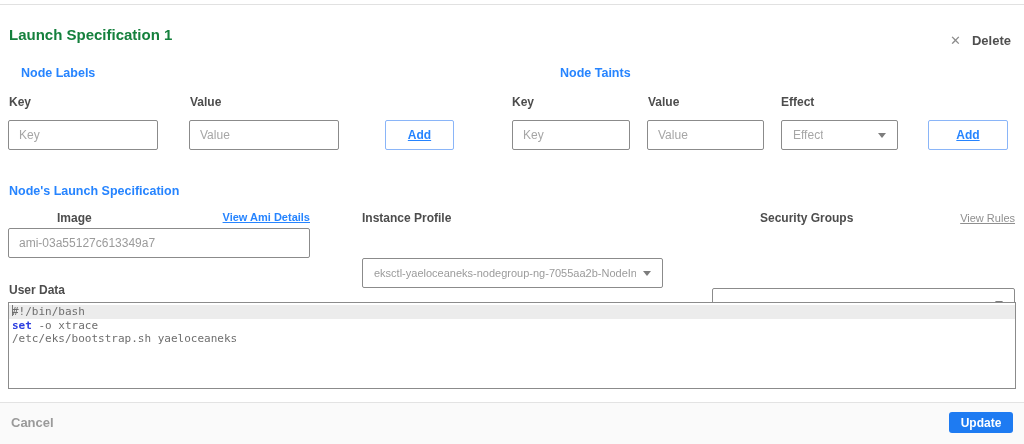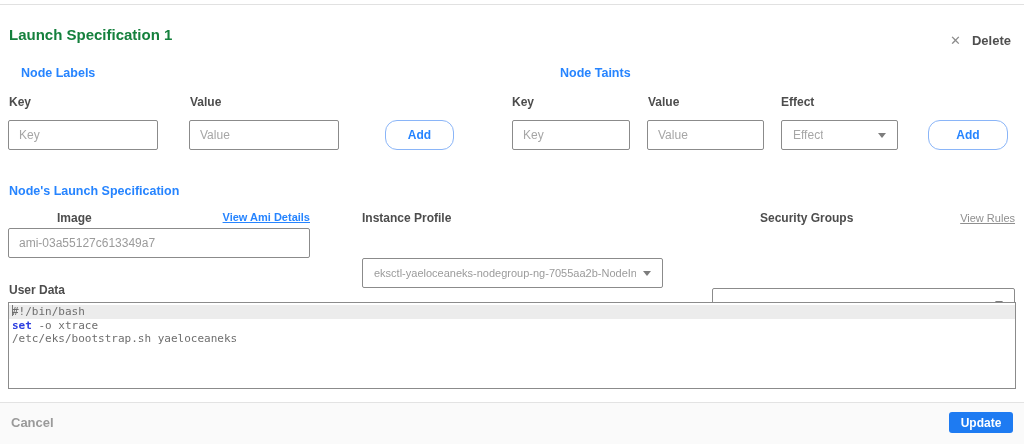--- a/index.html
+++ b/index.html
@@ -24,23 +24,23 @@
   .txt-input::placeholder { color:#a6a6a6; }
   .ghost-value { color:#9b9b9b; }
 
   .select-box { height:30px; border:1px solid #8b8b8b; border-radius:2px; background:#fff;
     display:flex; align-items:center; padding:0 26px 0 11px; position:relative; cursor:pointer; }
   .select-text { font-size:12px; color:#a6a6a6; white-space:nowrap; overflow:hidden; }
   .select-text.small { font-size:11px; color:#9b9b9b; }
   .caret { position:absolute; right:11px; top:50%; margin-top:-2px; width:0; height:0;
     border-left:4px solid transparent; border-right:4px solid transparent; border-top:5px solid #7d7d7d; }
 
-  .add-btn { height:30px; border:1px solid #8ab5f8; border-radius:12px; background:#fff;
+  .add-btn { height:30px; border:1px solid #8ab5f8; border-radius:2px; background:#fff;
     color:#2684ff; font-size:12px; font-weight:700; display:flex; align-items:center;
-    justify-content:center; cursor:pointer; font-family:"Liberation Sans", sans-serif; }
+    justify-content:center; cursor:pointer; font-family:"Liberation Sans", sans-serif;text-decoration:underline; }
 
   .link-blue { font-size:11px; font-weight:600; color:#2684ff; text-decoration:underline; cursor:pointer; }
   .link-gray { font-size:11px; color:#8f8f8f; text-decoration:underline; cursor:pointer; }
 
   .code-box { left:8px; top:302px; width:1008px; height:87px; border:1px solid #8b8b8b;
     background:#fff; font-family:"DejaVu Sans Mono", monospace; font-size:11px;
     line-height:13.5px; color:#6e6e6e; padding-top:2px; cursor:text; }
   .code-line { padding-left:3px; white-space:pre; }
   .code-line.active { background:#ececec; }
   .code-cursor { display:inline-block; width:1px; height:11px; background:#777;

